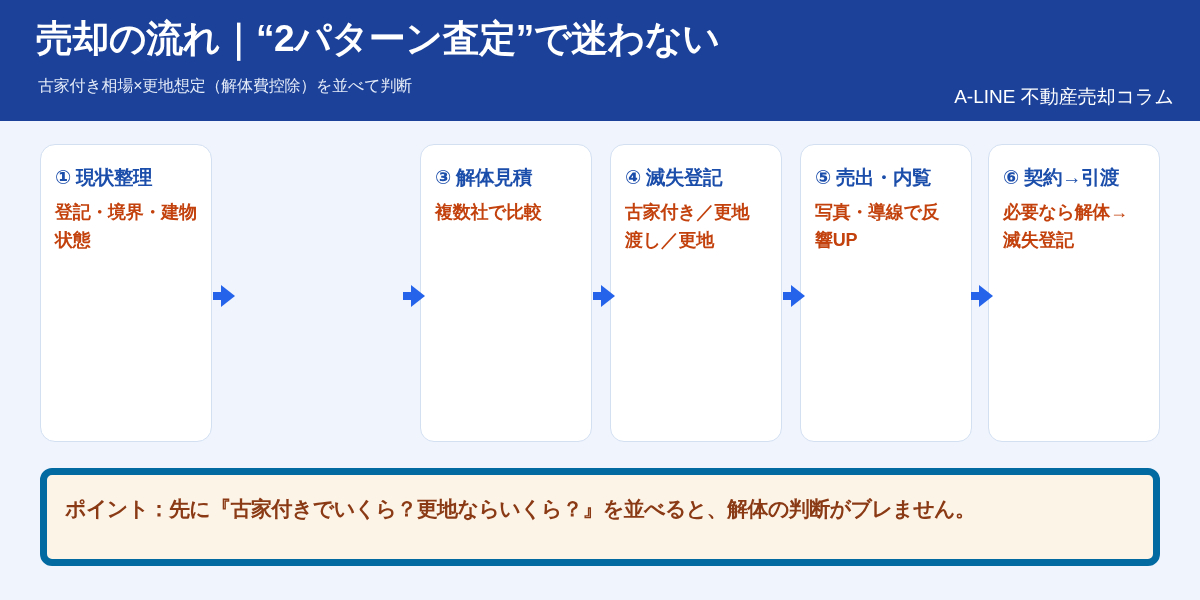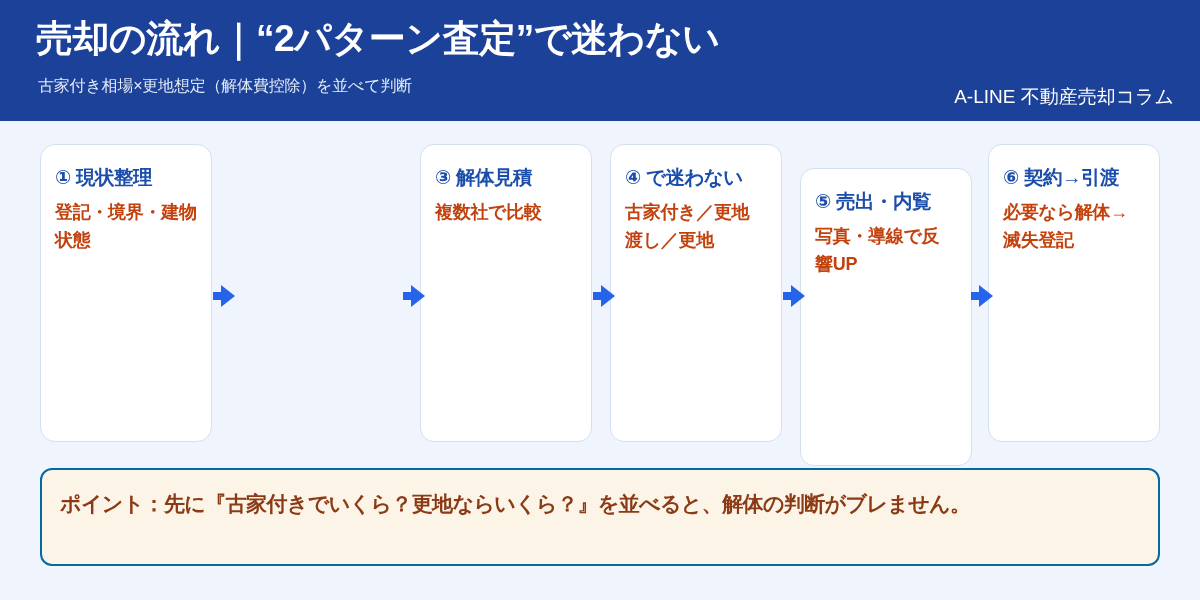--- a/index.html
+++ b/index.html
@@ -136,21 +136,21 @@
   }
 
   
   .callout {
     position: absolute;
     left: 40px;
     top: 468px;
     width: 1120px;
     height: 98px;
     background: #fdf4e8;
-    border: 2px solid #0369a1;
+    border: 7px solid #0369a1;
     border-radius: 12px;
     box-sizing: border-box;
   }
   .callout-text {
     position: absolute;
     left: 18px;
     top: 20px;
     color: #8a3a14;
     font-size: 21px;
     font-weight: bold;
@@ -178,25 +178,25 @@
       <div class="card-desc">登記・境界・建物状態</div>
     </div>
 
 
     <div class="card" style="left:380px;">
       <div class="card-title">③ 解体見積</div>
       <div class="card-desc">複数社で比較</div>
     </div>
 
     <div class="card" style="left:570px;">
-      <div class="card-title">④ で迷わない</div>
+      <div class="card-title">④ 滅失登記</div>
       <div class="card-desc">古家付き／更地渡し／更地</div>
     </div>
 
-    <div class="card" style="left:760px;margin-top:24px;">
+    <div class="card" style="left:760px;">
       <div class="card-title">⑤ 売出・内覧</div>
       <div class="card-desc">写真・導線で反響UP</div>
     </div>
 
     <div class="card" style="left:948px; width:172px;">
       <div class="card-title">⑥ 契約→引渡</div>
       <div class="card-desc">必要なら解体→滅失登記</div>
     </div>
 
     <div class="arrow" style="left:173px;">

